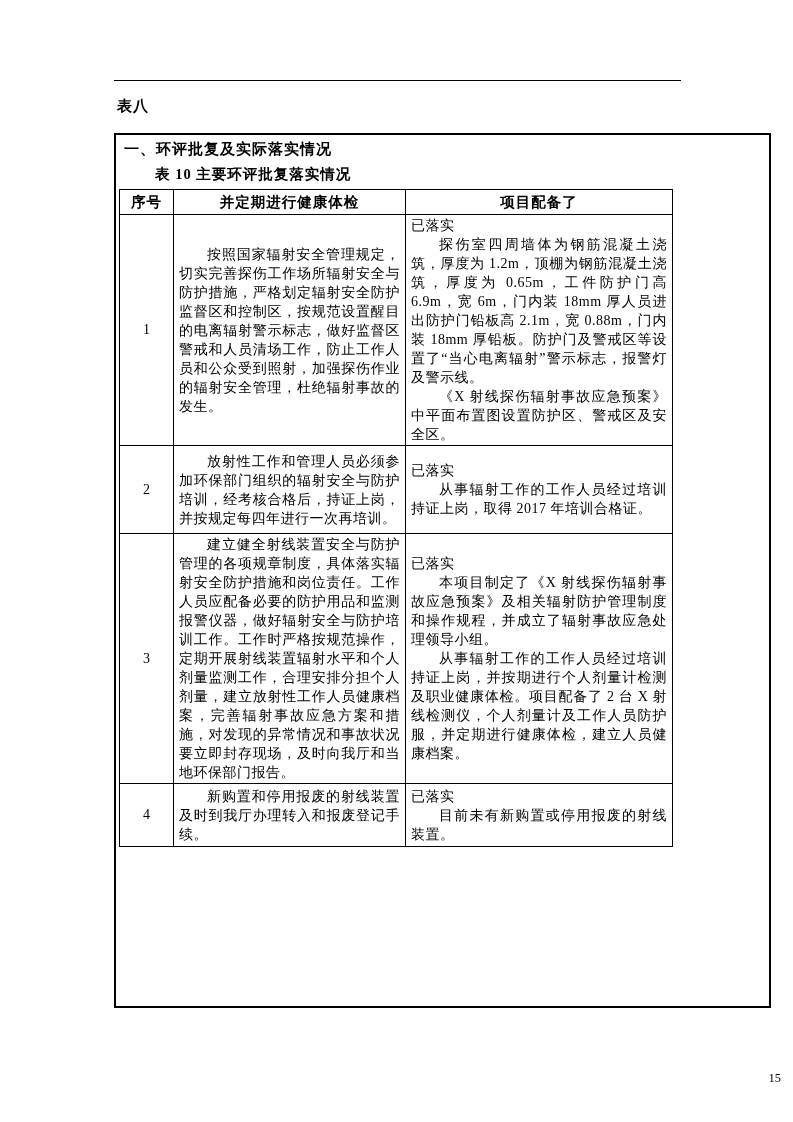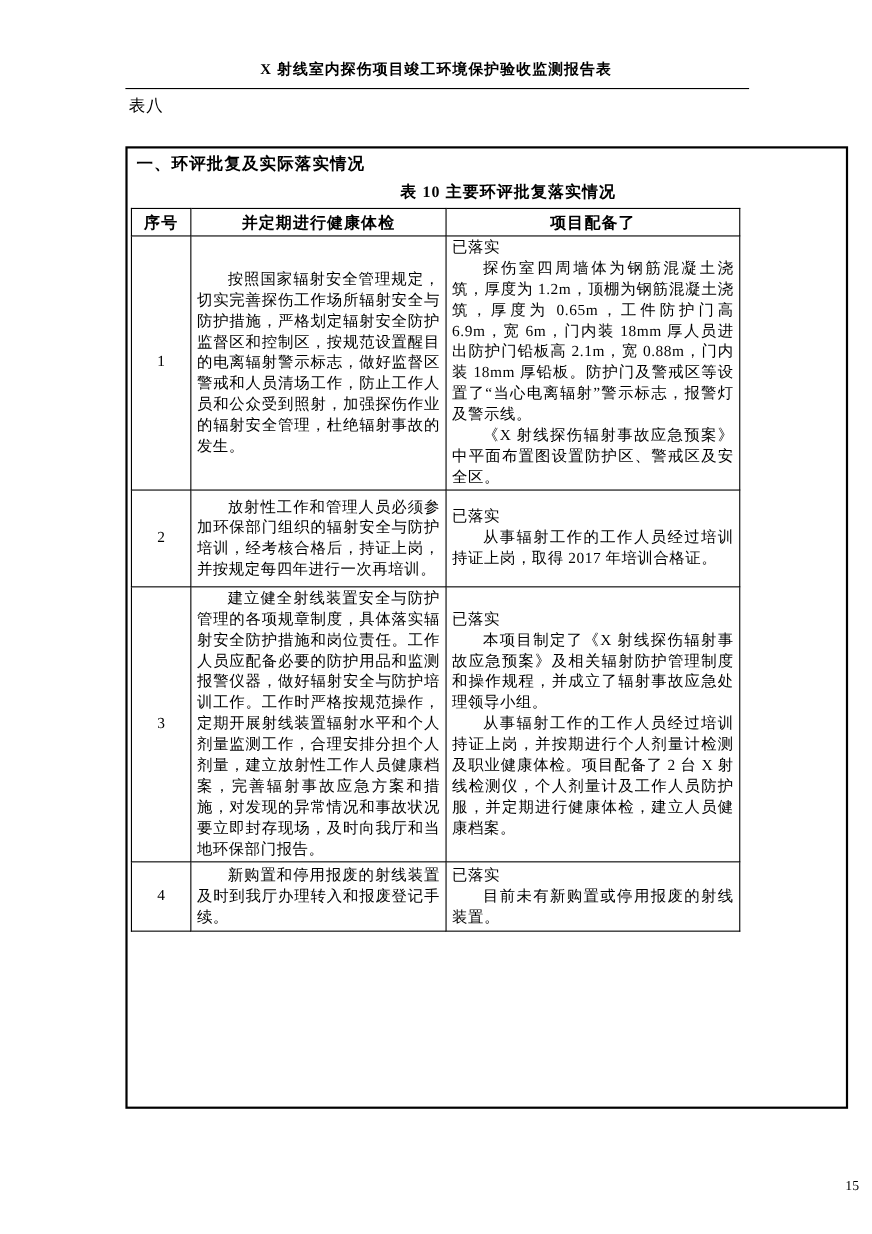--- a/index.html
+++ b/index.html
@@ -28,44 +28,43 @@
   }
   .header-rule {
     position: absolute;
     top: 80px;
     left: 114px;
     width: 567px;
     border-top: 1.5px solid #000;
   }
   .table-label {
     position: absolute;
-    top: 87px;
+    top: 97px;
     left: 117px;
-    font-weight: normal;
+    font-weight: bold;
     font-size: 15px;
     letter-spacing: 1px;
   }
   .outer-box {
     position: absolute;
     top: 133px;
     left: 114px;
     width: 657px;
     height: 875px;
     border: 2px solid #000;
     background: #fff;
   }
   .section-title {
     margin: 5px 0 0 8px;
     font-weight: bold;
     font-size: 15px;
     letter-spacing: 1px;
   }
   .table-caption {
     margin-top: 6px;
-    text-align: center;
     font-weight: bold;
     font-size: 14.5px;
     letter-spacing: 1px;
     margin-left: 39px;
   }
   table.approval-table {
     border-collapse: collapse;
     table-layout: fixed;
     width: 553px;
     margin: 5px 0 17px 3px;
@@ -115,21 +114,20 @@
     text-align: right;
     font-size: 12.5px;
     margin-top: 38px;
   }
 </style>
 </head>
 <body>
 
 <div class="page">
 
-  <div class="doc-header-title">X 射线室内探伤项目竣工环境保护验收监测报告表</div>
   <div class="header-rule"></div>
 
   <div class="table-label">表八</div>
 
   <div class="outer-box">
     <div class="section-title">一、环评批复及实际落实情况</div>
     <div class="table-caption">表 10  主要环评批复落实情况</div>
 
     <table class="approval-table">
       <colgroup>

